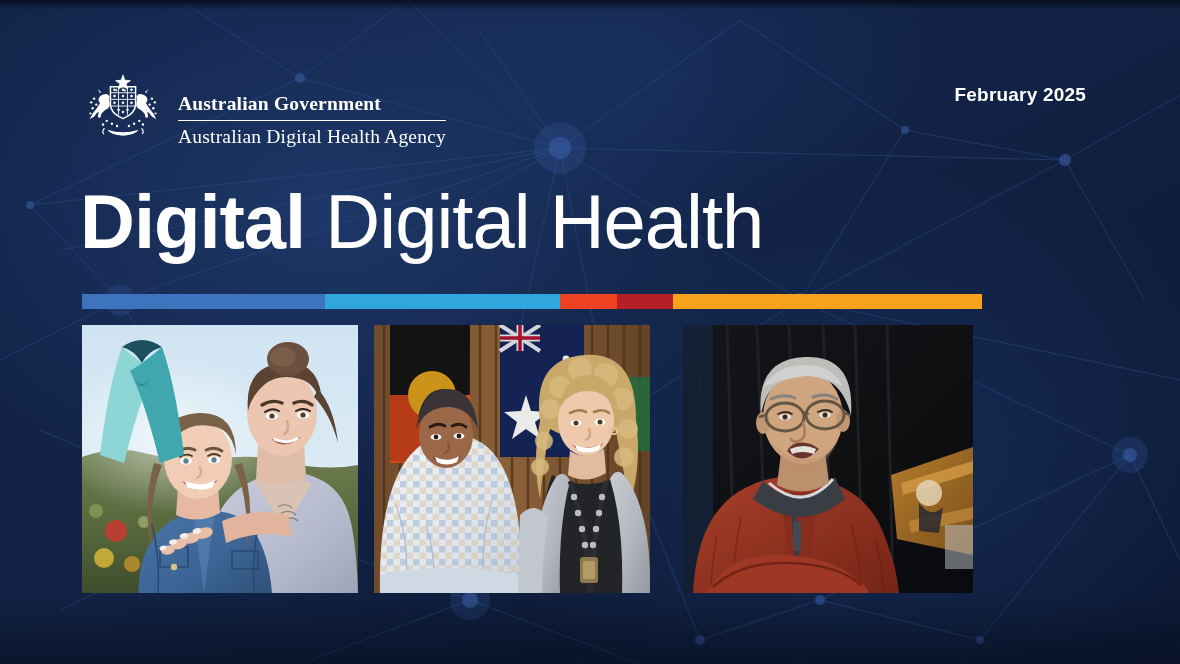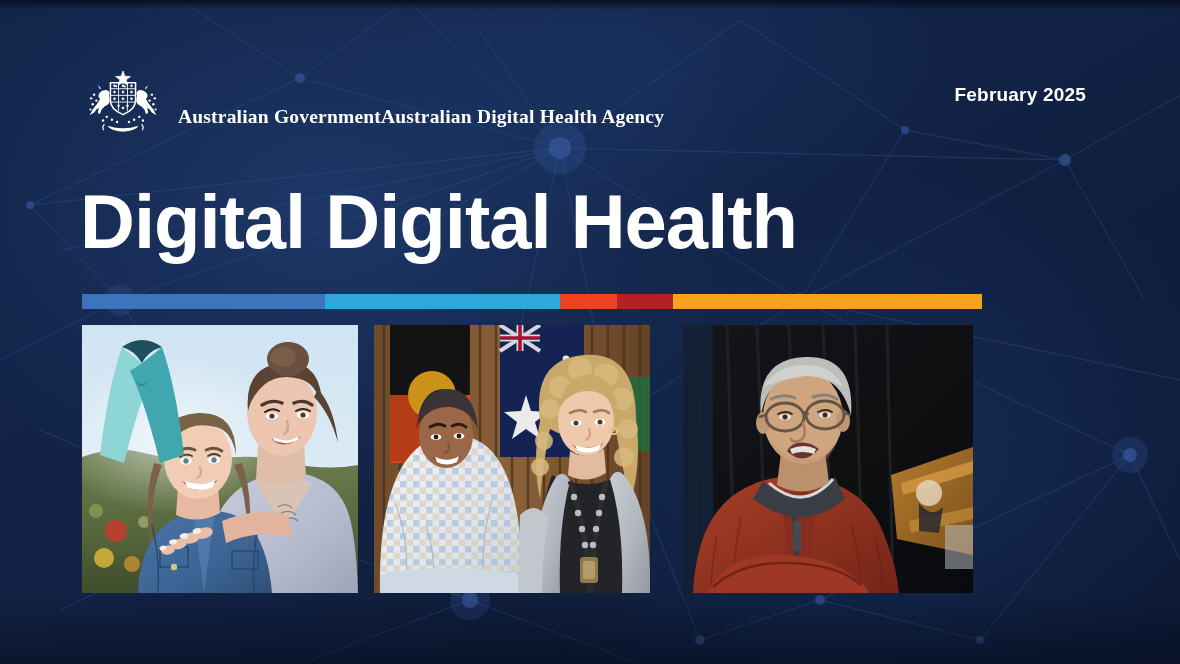--- a/index.html
+++ b/index.html
@@ -57,41 +57,41 @@
     top: 68px;
     display: flex;
     align-items: center;
     gap: 14px;
   }
   .crest { width: 82px; height: 74px; flex: none; }
   .crest svg { display: block; width: 82px; height: 74px; }
 
   .gov-text {
     display: flex;
-    flex-direction: row;
+    flex-direction: column;
     font-family: "Liberation Serif", serif;
     color: #ffffff;
     margin-top: 24px;
   }
   .gov-line-1 {
     font-size: 19.5px;
     font-weight: bold;
     letter-spacing: .2px;
     line-height: 1.25;
     white-space: nowrap;
   }
   .gov-rule {
     height: 1px;
     background: #ffffff;
     margin: 4px 0 4px 0;
     width: 100%;
   }
   .gov-line-2 {
     font-size: 19.5px;
-    font-weight: bold;
+    font-weight: normal;
     letter-spacing: .2px;
     line-height: 1.25;
     white-space: nowrap;
   }
 
   .issue-date {
     position: absolute;
     right: 94px;
     top: 84px;
     color: #ffffff;
@@ -106,21 +106,21 @@
     position: absolute;
     left: 80px;
     top: 184px;
     color: #ffffff;
     font-size: 76px;
     line-height: 1;
     white-space: nowrap;
     letter-spacing: -1px;
   }
   .masthead .strong { font-weight: bold; }
-  .masthead .light  { font-weight: 700; }
+  .masthead .light  { font-weight: 400; }
 
   
   .colour-rule {
     position: absolute;
     left: 82px;
     top: 294px;
     width: 900px;
     height: 15px;
     display: flex;
     overflow: hidden;

